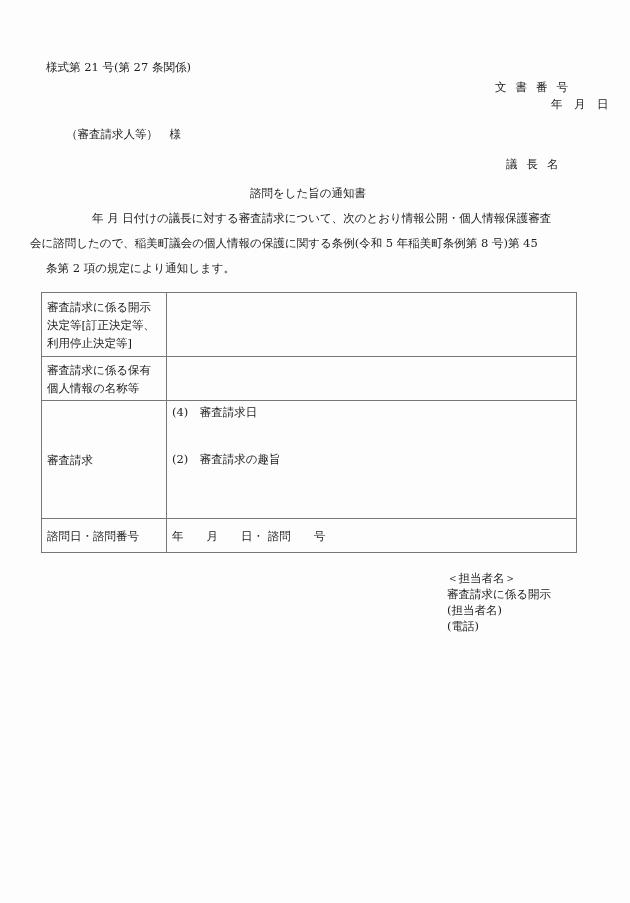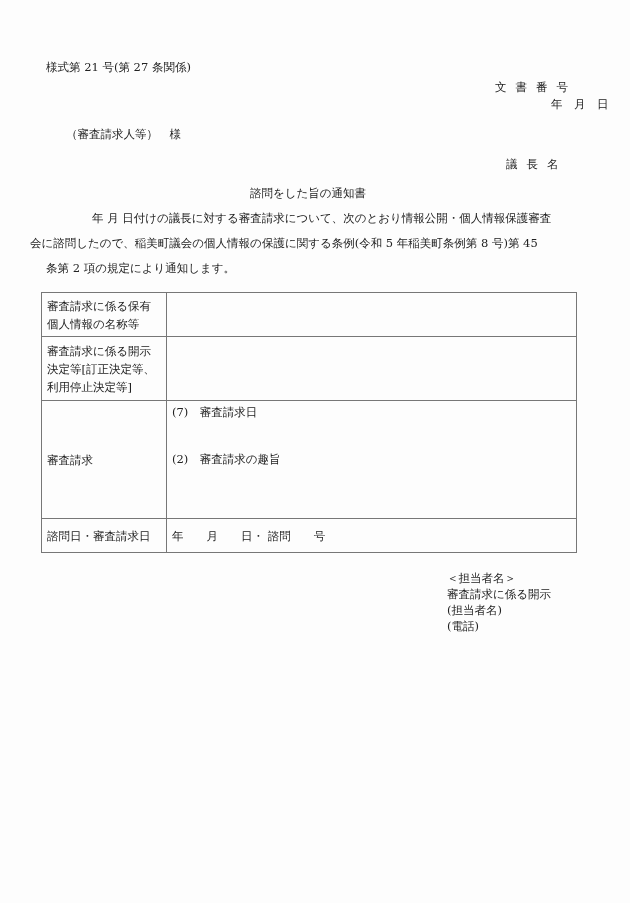--- a/index.html
+++ b/index.html
@@ -25,47 +25,47 @@
 <div class="abs spaced" style="left:506px;top:157px;">議長名</div>
 
 <div class="abs" style="left:250px;top:186px;">諮問をした旨の通知書</div>
 
 <div class="abs" style="left:92px;top:211px;">年 月 日付けの議長に対する審査請求について、次のとおり情報公開・個人情報保護審査</div>
 <div class="abs" style="left:30px;top:236px;">会に諮問したので、稲美町議会の個人情報の保護に関する条例(令和 5 年稲美町条例第 8 号)第 45</div>
 <div class="abs" style="left:46px;top:261px;">条第 2 項の規定により通知します。</div>
 
 <table>
   <tbody>
-      <tr style="height:44px;">
-    <td class="label">
-      <div>審査請求に係る保有</div>
-      <div>個人情報の名称等</div>
-    </td>
-    <td></td>
-  </tr>
-  <tr style="height:64px;">
+      <tr style="height:64px;">
     <td class="label">
       <div>審査請求に係る開示</div>
       <div>決定等[訂正決定等、</div>
       <div>利用停止決定等]</div>
+    </td>
+    <td></td>
+  </tr>
+  <tr style="height:44px;">
+    <td class="label">
+      <div>審査請求に係る保有</div>
+      <div>個人情報の名称等</div>
     </td>
     <td></td>
   </tr>
   <tr style="height:118px;">
     <td class="label">
       <div>審査請求</div>
     </td>
     <td style="vertical-align:top;position:relative;">
-      <div style="position:absolute;top:2px;left:5px;white-space:nowrap;">(7)　審査請求日</div>
+      <div style="position:absolute;top:2px;left:5px;white-space:nowrap;">(4)　審査請求日</div>
       <div style="position:absolute;top:49px;left:5px;white-space:nowrap;">(2)　審査請求の趣旨</div>
     </td>
   </tr>
   <tr style="height:34px;">
     <td class="label">
-      <div>諮問日・審査請求日</div>
+      <div>諮問日・諮問番号</div>
     </td>
     <td style="">年　　月　　日・ 諮問　　号</td>
   </tr>
 </tbody>
   </table>
 
 <div class="abs contact" style="left:447px;top:570px;">
   <div>＜担当者名＞</div>
   <div>審査請求に係る開示</div>
   <div>(担当者名)</div>

